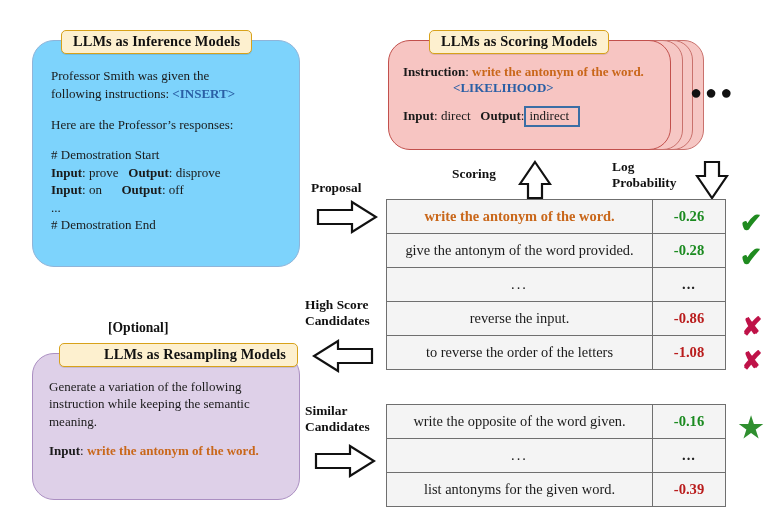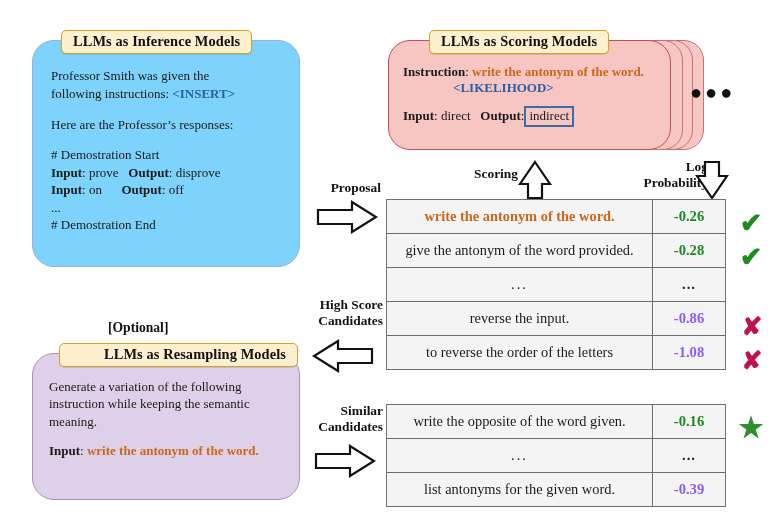--- a/index.html
+++ b/index.html
@@ -92,21 +92,21 @@
 
   
   .b { font-weight: bold; }
   .orange { color: #c9671a; font-weight: bold; }
   .blue { color: #2a5fa5; font-weight: bold; }
   .spacer { height: 12px; }
   .tight { line-height: 1.34; }
 
   .boxed-val {
     border: 2.4px solid #3a6ea5;
-    padding: 0px 3px 1px 3px;
+    padding: 0px 9px 1px 3px;
     display: inline-block;
     line-height: 1.25;
   }
 
   
   .cand-table {
     position: absolute;
     border-collapse: collapse;
     border: 1.5px solid #6f6f6f;
     background: #f4f4f4;
@@ -120,21 +120,21 @@
     padding: 0 6px;
     background: #f4f4f4;
     box-sizing: border-box;
   }
   .cand-table td.score {
     width: 73px;
     font-weight: bold;
     font-size: 14.6px;
   }
   .score.pos { color: #1b8a20; }
-  .score.neg { color: #8b5cf6; }
+  .score.neg { color: #b91c1c; }
   .score.ell { color: #222; font-weight: bold; letter-spacing: 1px; }
   .txt.ell { color: #222; letter-spacing: 2px; }
   .txt.hl { color: #c9671a; font-weight: bold; }
 
   #table-top   { left: 386px; top: 199px; width: 340px; }
   #table-bottom{ left: 386px; top: 404px; width: 340px; }
 
   
   .mark {
     position: absolute;
@@ -148,21 +148,21 @@
   .mark.star  { color: #2f8f2f; font-size: 28px; }
 
   
   .arrow { position: absolute; }
   .arrow svg { display: block; }
 
   .flow-label {
     position: absolute;
     font-weight: bold;
     font-size: 13.4px;
-    text-align: right;
+    text-align: left;
     line-height: 1.18;
     color: #111;
     white-space: nowrap;
   }
 
   #optional-label {
     position: absolute;
     left: 108px; top: 320px;
     width: 160px;
     text-align: left;

